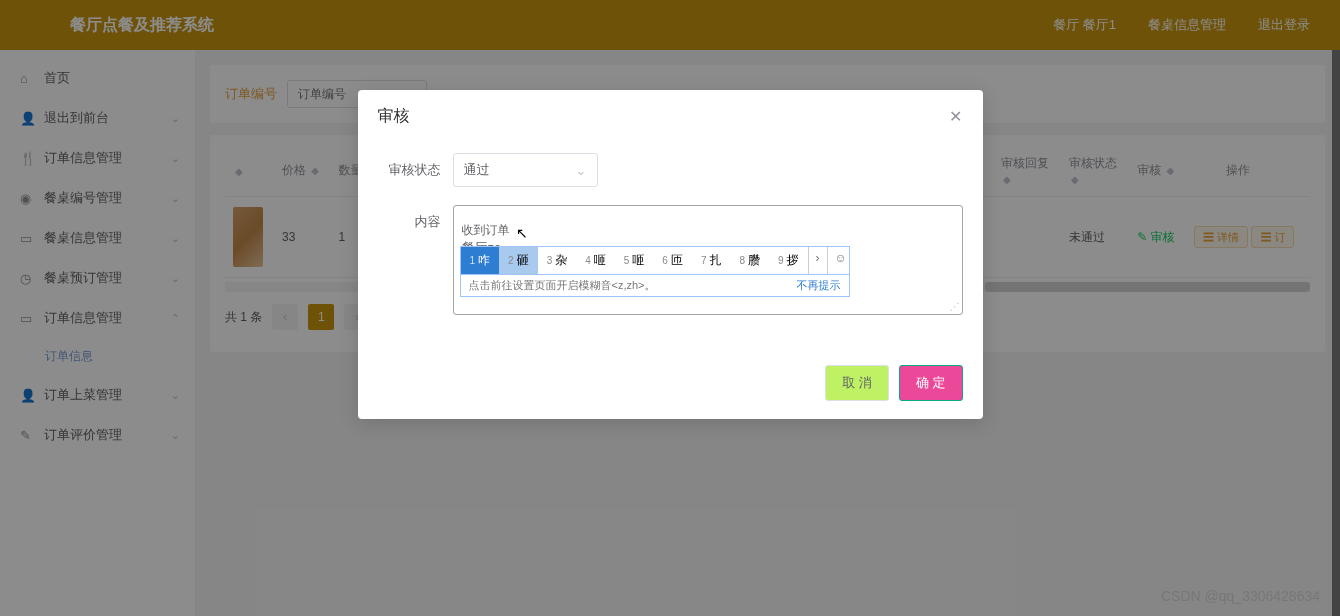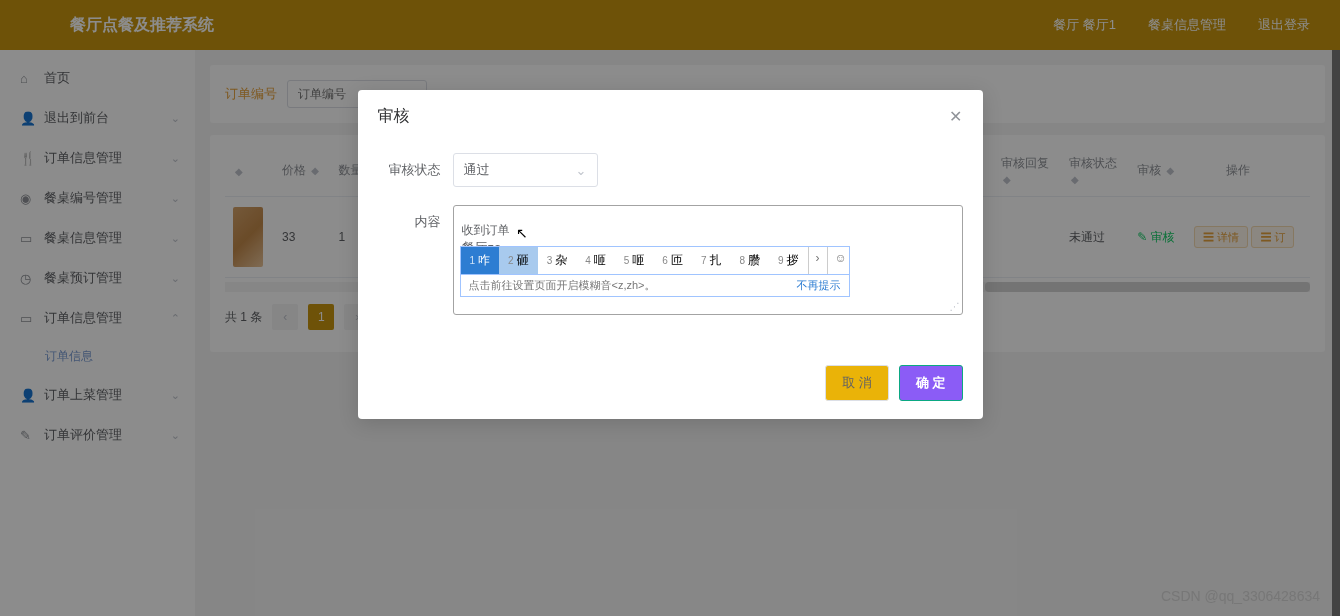--- a/index.html
+++ b/index.html
@@ -62,22 +62,22 @@
     .ime-cand .num { font-size: 10px; color: #888; }
     .ime-cand.sel { background: #2d7dd2; color: #fff; }
     .ime-cand.sel .num { color: #cfe3f7; }
     .ime-cand.hov { background: #a8caee; }
     .ime-ctrl { border-left: 1px solid #ccc; padding: 4px 7px; color: #777; }
     .ime-hint { border-top: 1px solid #a0c4ff; padding: 3px 8px; display: flex; justify-content: space-between; font-size: 11px; color: #777; }
     .ime-hint .link { color: #2d7dd2; cursor: pointer; }
     
     .ta-resize { position: absolute; right: 2px; bottom: 2px; color: #c0c4cc; font-size: 10px; }
     .modal-footer { padding: 12px 20px 18px; display: flex; justify-content: flex-end; gap: 10px; }
-    .btn { padding: 8px 16px; border-radius: 3px; font-size: 13px; cursor: pointer; border: 1px solid #dcdfe6; background: #eab308; color: #606266; }
-    .btn-primary { background: #8b5cf6; border-color: #0ba882; color: #fff; font-weight: bold; }
+    .btn { padding: 8px 16px; border-radius: 3px; font-size: 13px; cursor: pointer; border: 1px solid #dcdfe6; background: #bef264; color: #606266; }
+    .btn-primary { background: #ec4899; border-color: #0ba882; color: #fff; }
     
     .watermark { position: absolute; right: 20px; bottom: 12px; font-size: 14px; color: #777; font-family: Arial; }
     .right-edge { position: absolute; right: 0; top: 50px; bottom: 0; width: 8px; background: rgba(0,0,0,0.5); }
     .cursor { position: absolute; left: 516px; top: 225px; font-size: 14px; pointer-events: none; }
   </style>
 </head>
 <body>
 
 <div class="header">
   <div class="header-title">餐厅点餐及推荐系统</div>

